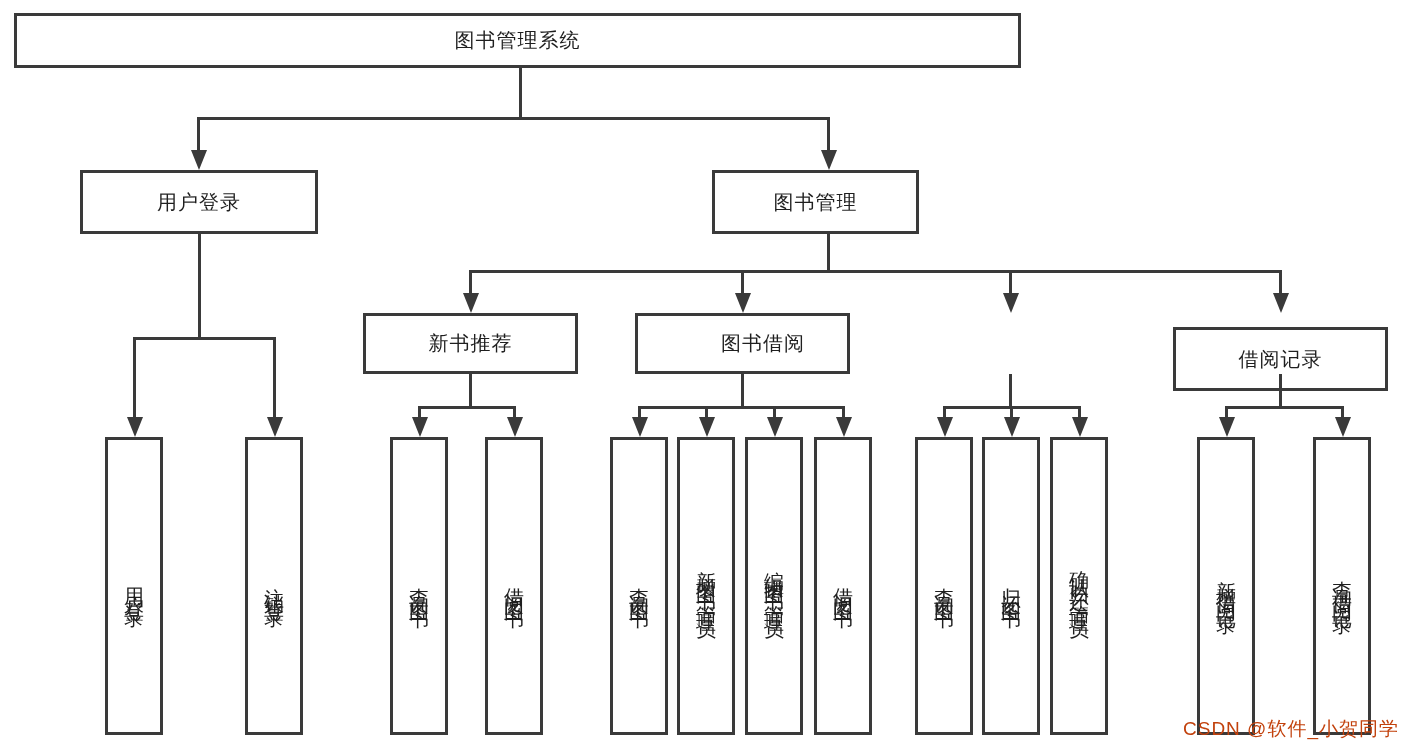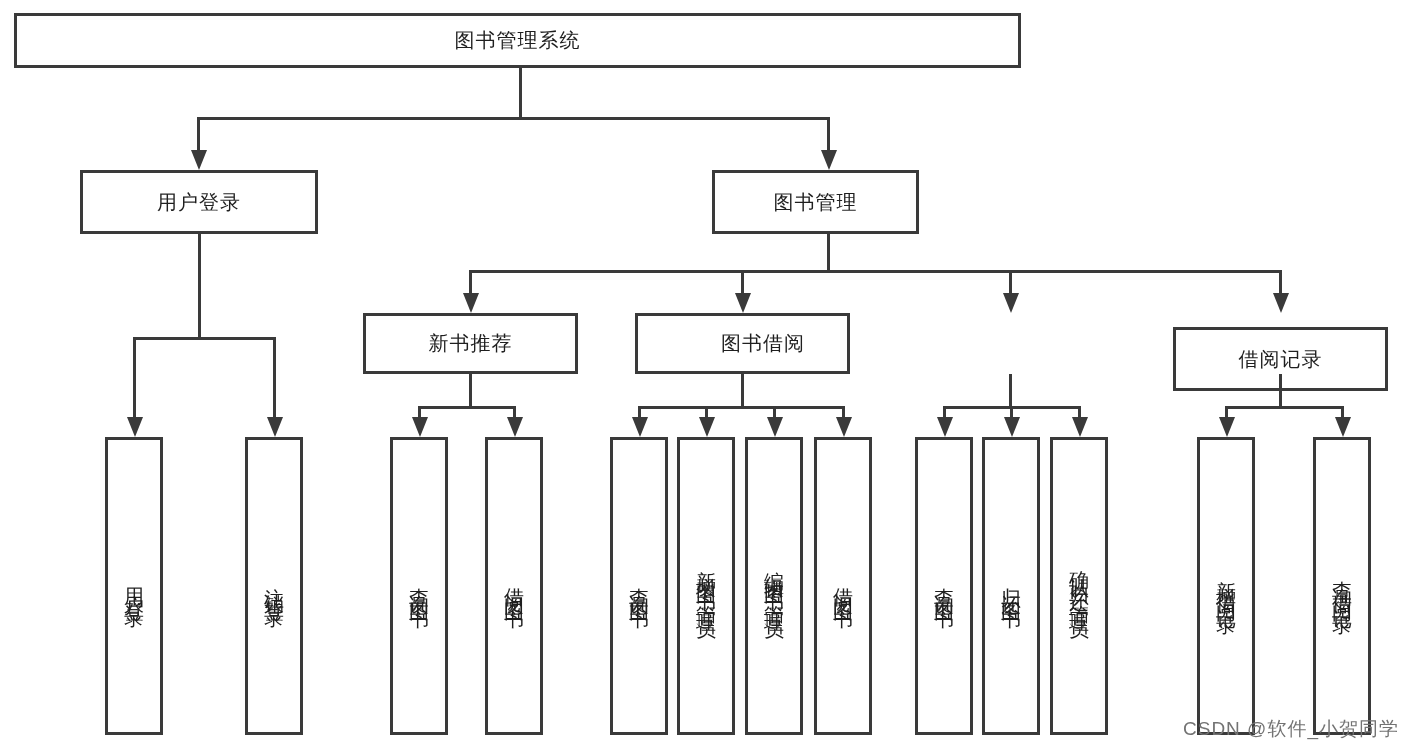--- a/index.html
+++ b/index.html
@@ -26,21 +26,21 @@
   .vline{position:absolute;width:3px;background:var(--line);}
   .arrow{position:absolute;width:3px;background:var(--line);}
   .arrow::after{
     content:"";position:absolute;left:50%;margin-left:-8px;bottom:-20px;
     width:0;height:0;
     border-left:8px solid transparent;border-right:8px solid transparent;
     border-top:20px solid var(--line);
   }
   .watermark{
     position:absolute;left:1183px;top:716px;font-size:19px;letter-spacing:1px;
-    color:#737373;white-space:nowrap;
+    color:#c2410c;white-space:nowrap;
   }
 </style>
 </head>
 <body>
 
 <div class="canvas">
 
   <div class="box" style="left:14px;top:13px;width:1007px;height:55px;">
     <span class="h-label">图书管理系统</span>
   </div>

